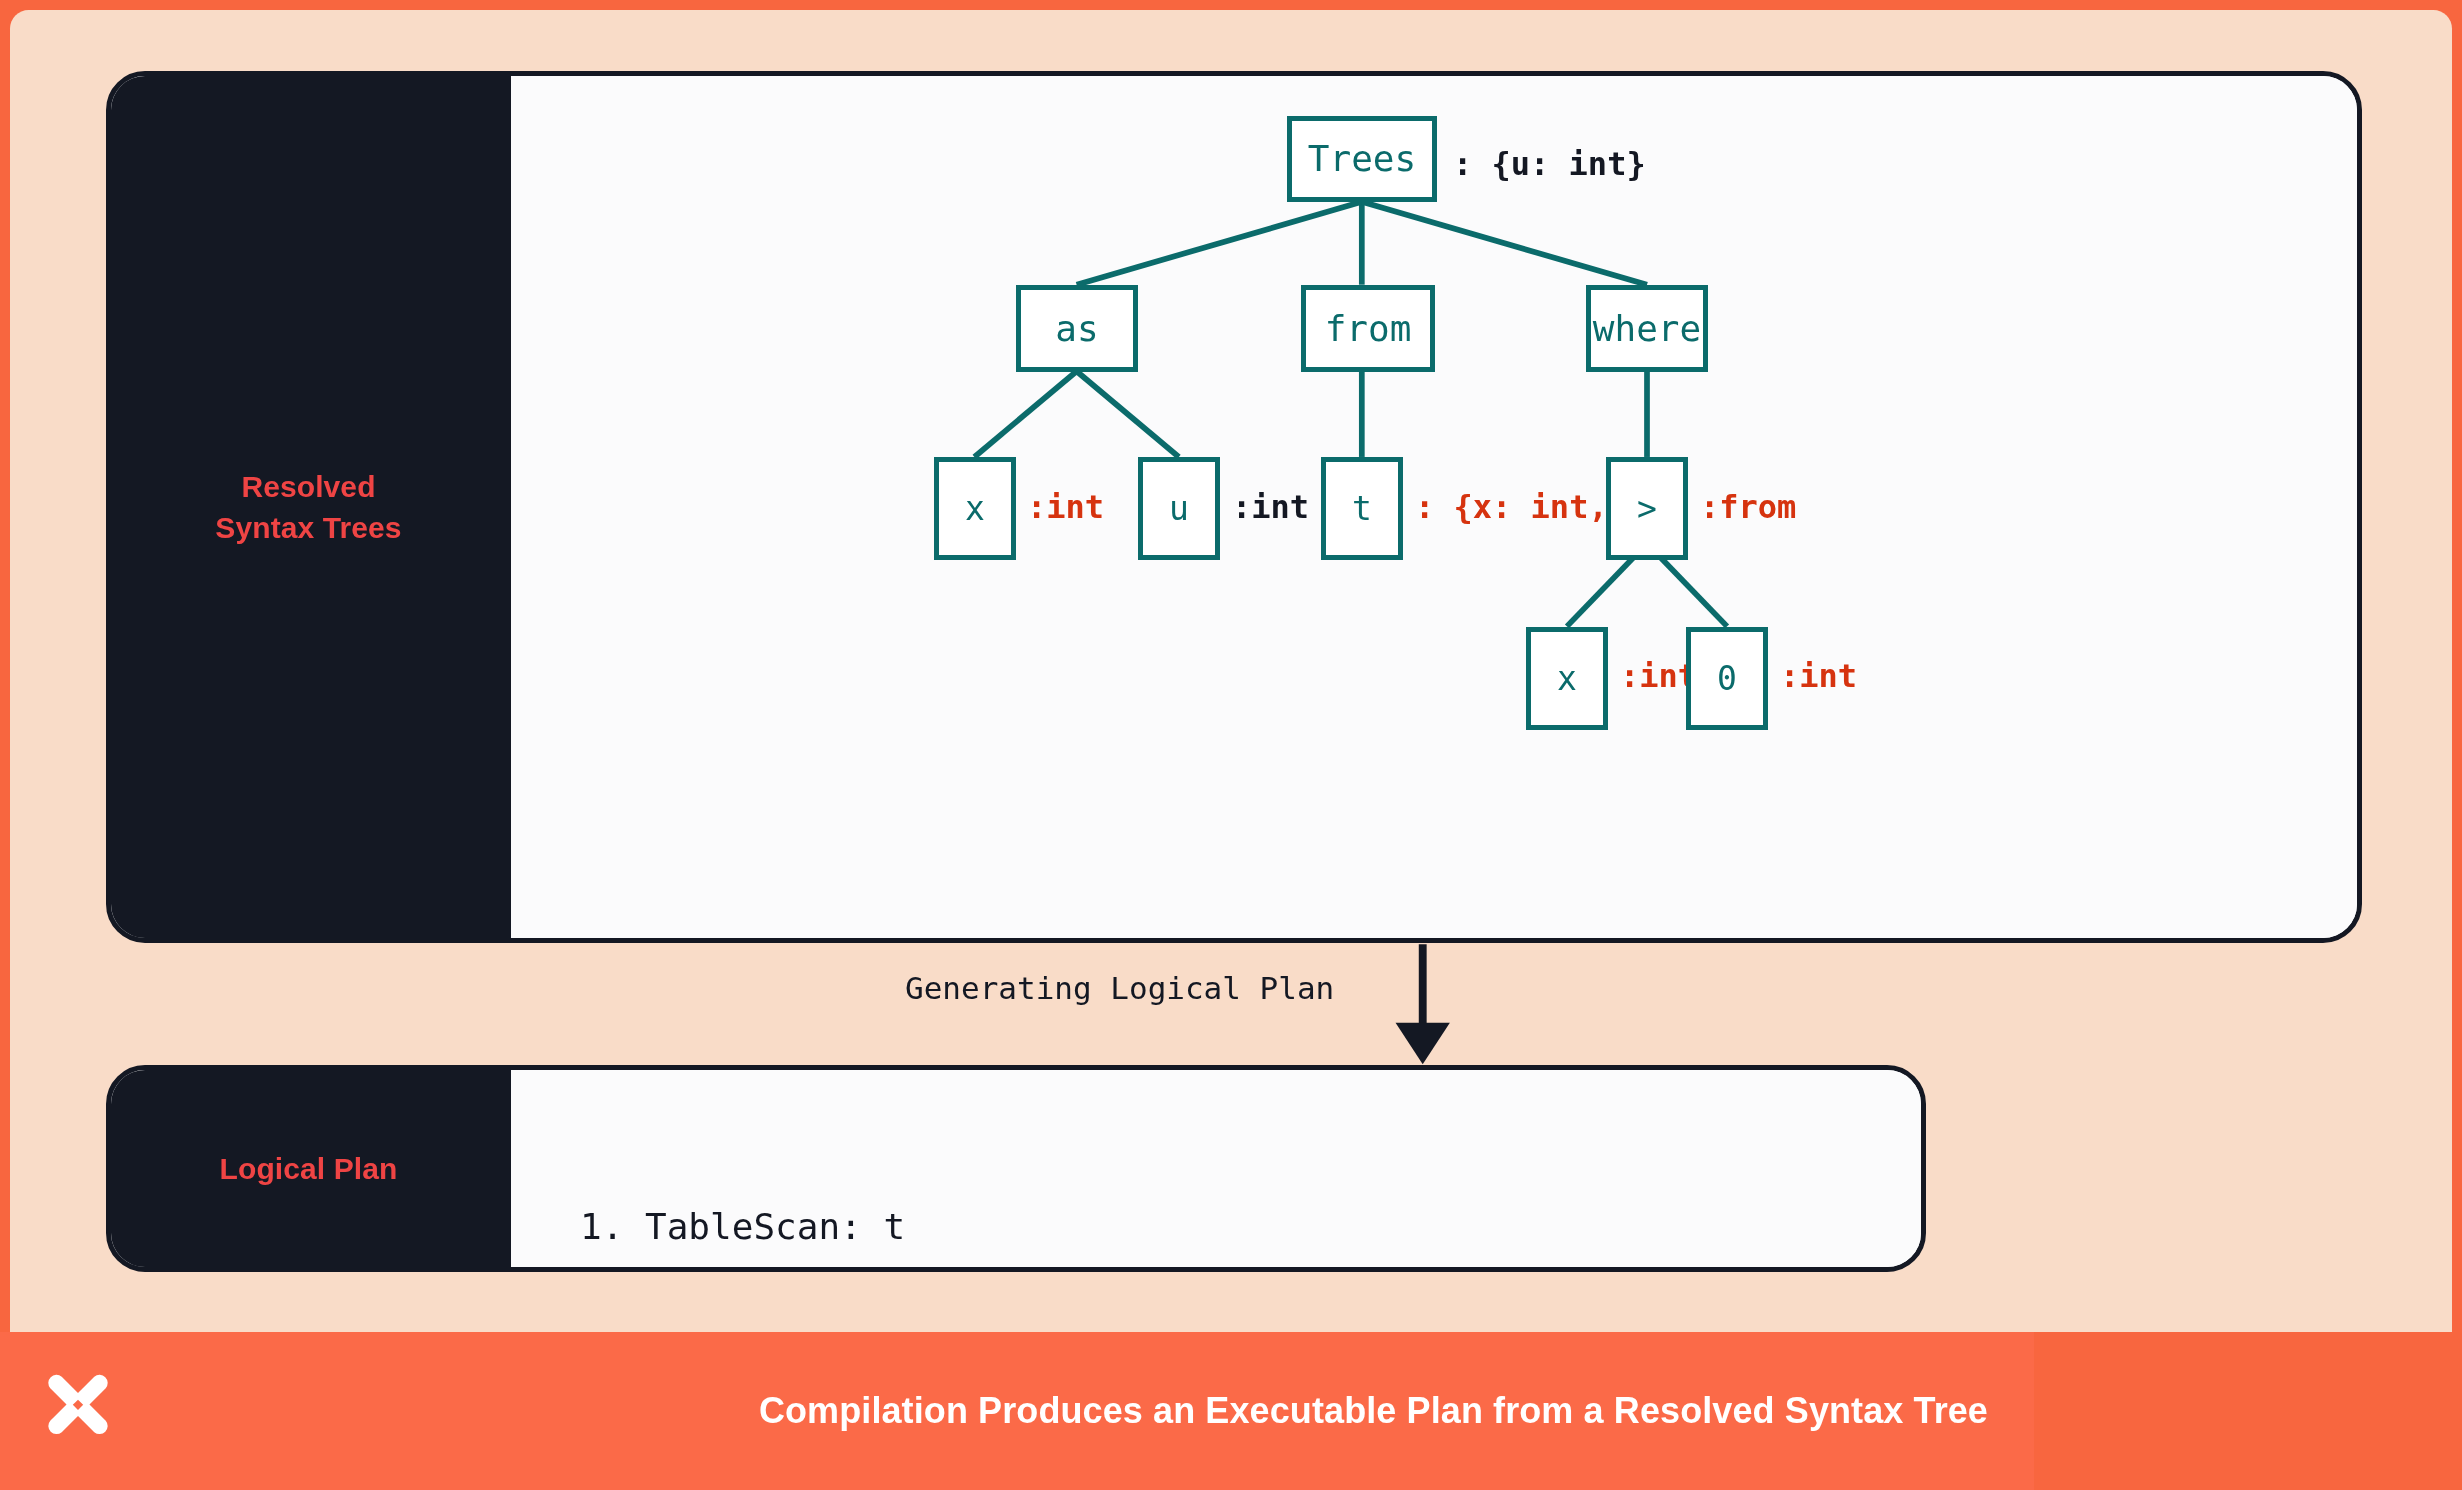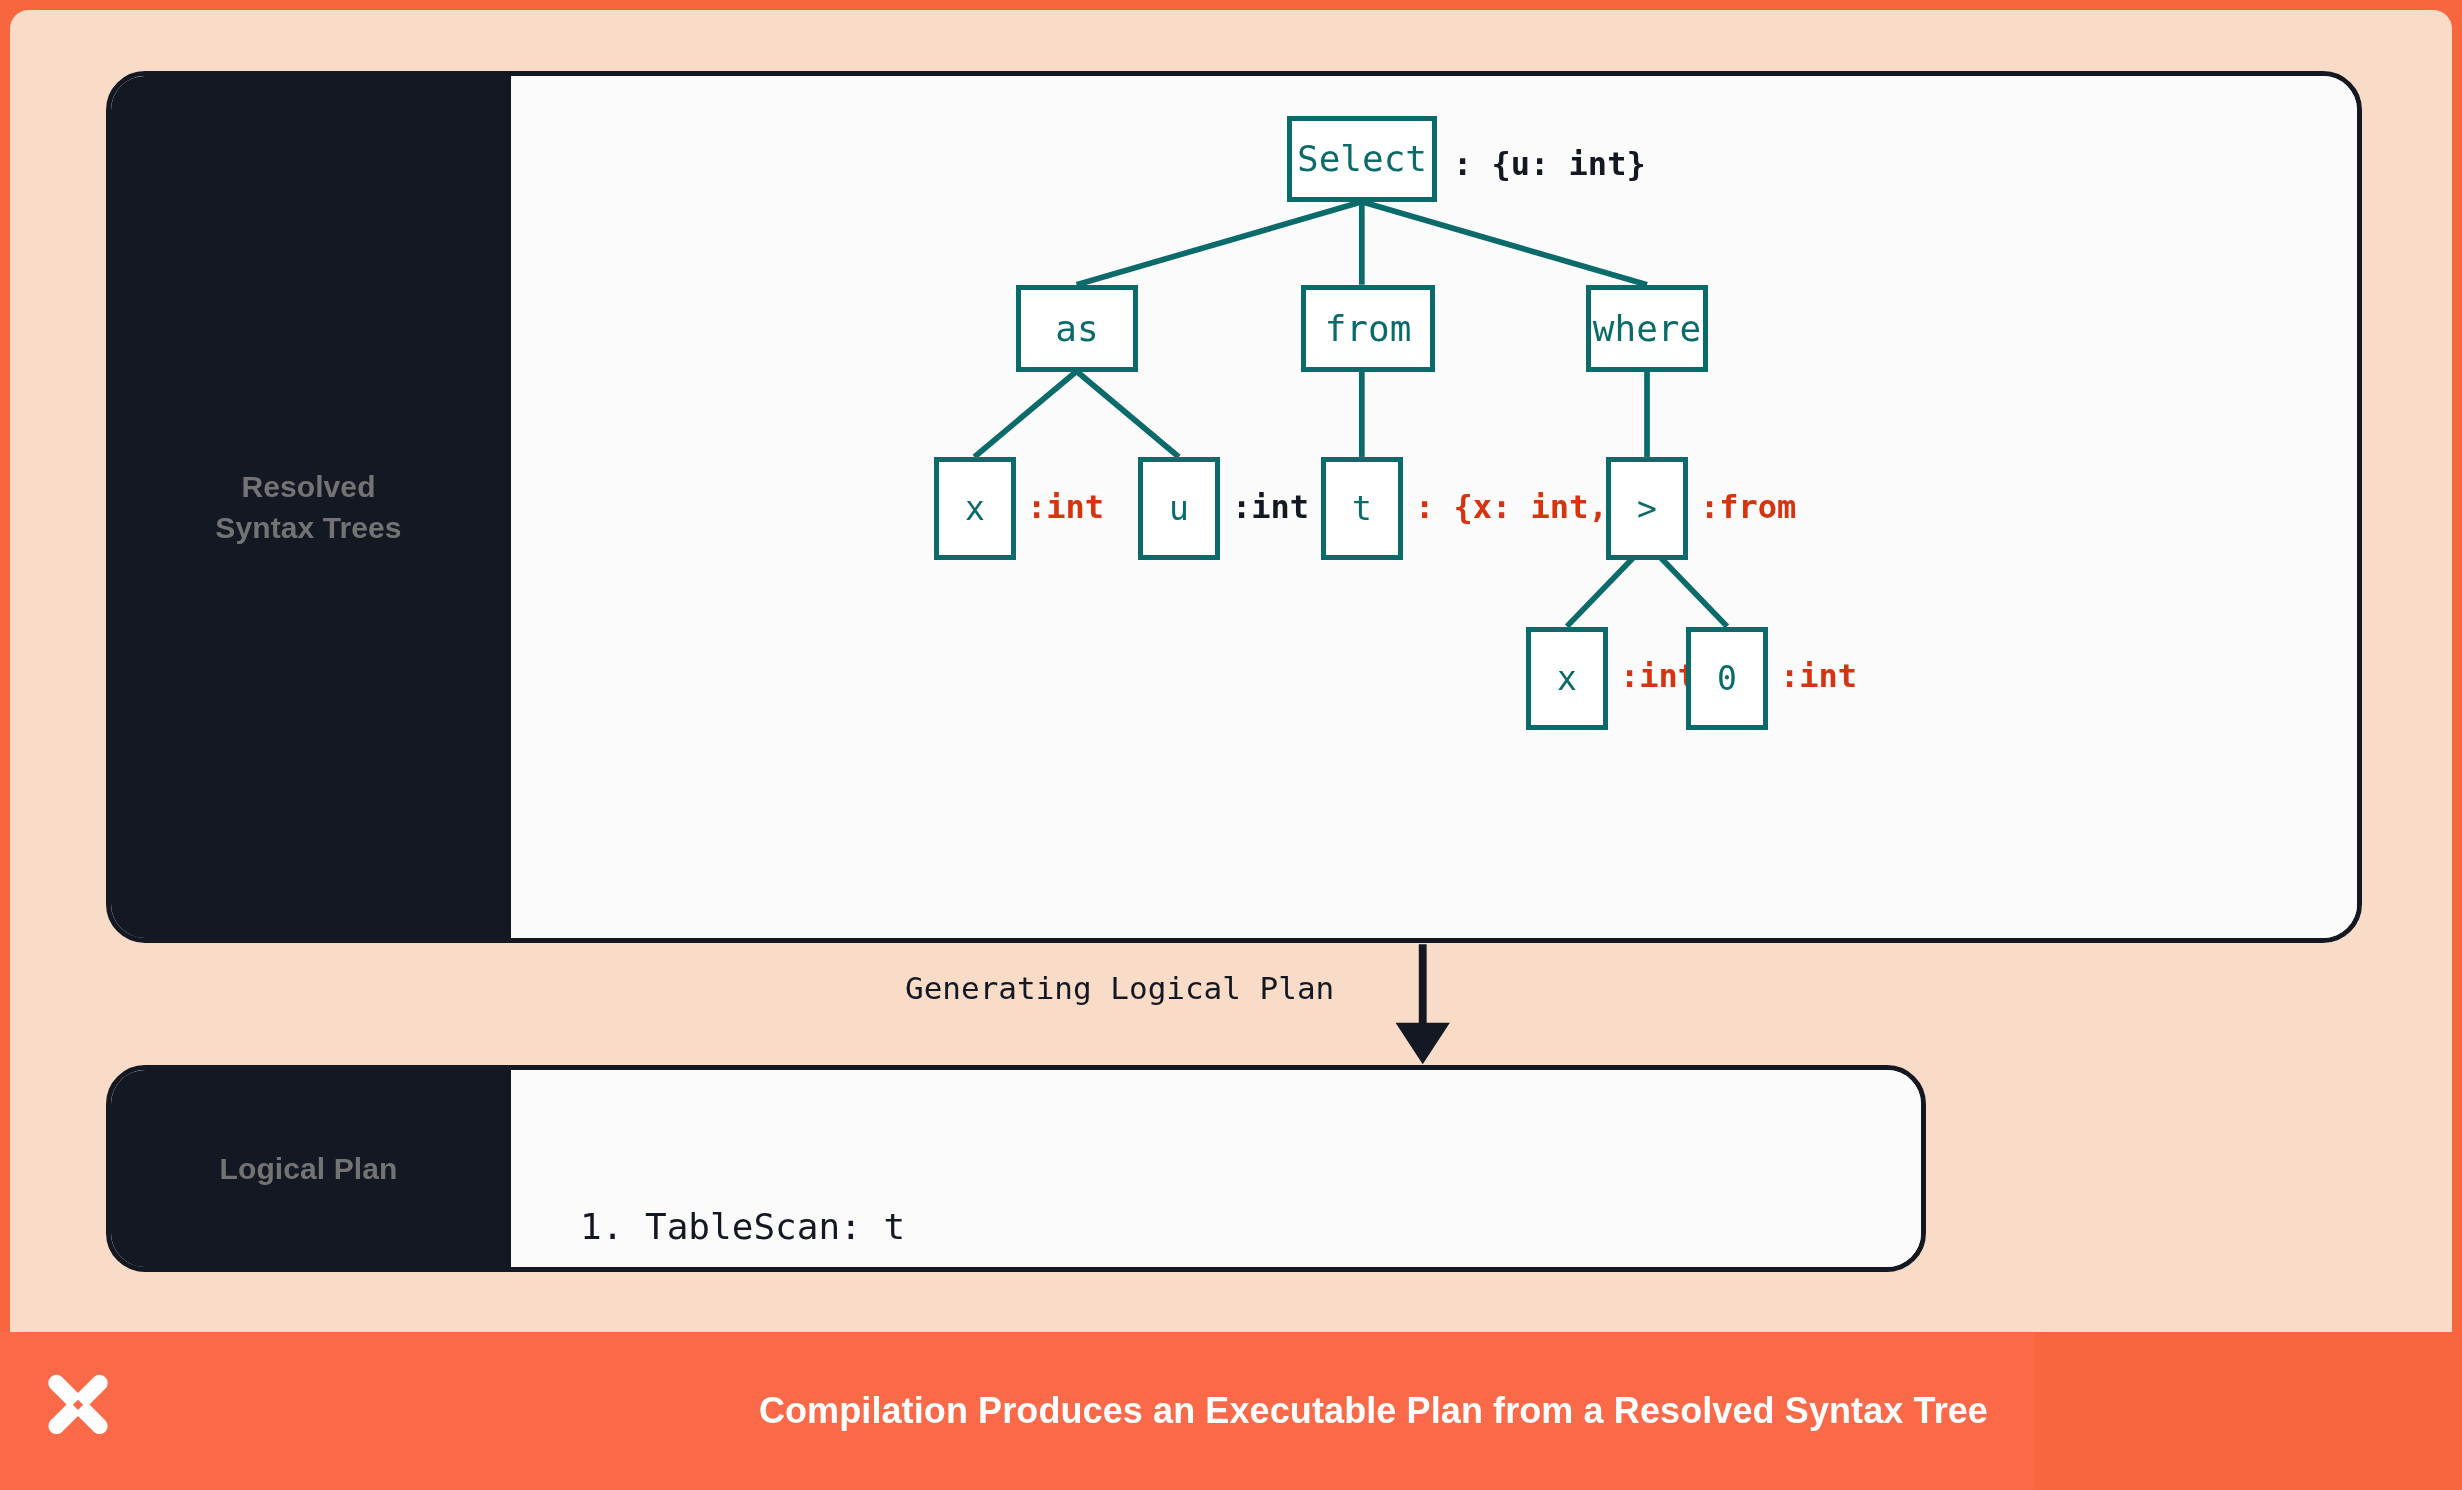--- a/index.html
+++ b/index.html
@@ -34,21 +34,21 @@
     overflow: hidden;
   }
   #card-rst { left: 106px; top: 71px; width: 2256px; height: 872px; }
   #card-lp  { left: 106px; top: 1065px; width: 1820px; height: 207px; }
 
   .card-side {
     background: #141823;
     flex: 0 0 auto;
     display: flex; align-items: center; justify-content: center;
     text-align: center;
-    color: #737373;
+    color: #ef4444;
     font-weight: bold;
     letter-spacing: 0.1px;
     line-height: 1.38;
     margin: -5px 0 -5px -5px;
   }
   #card-rst .card-side { width: 405px; font-size: 30px; }
   #card-lp  .card-side { width: 405px; font-size: 30px; }
 
   .card-body { position: relative; flex: 1 1 auto; background: #FBFBFC; }
 
@@ -149,21 +149,21 @@
           <path d="M 1190 413 L 1190 533"></path>
 
           <path d="M 1589 413 L 1589 533"></path>
 
           <path d="M 1589 654 L 1477 770"></path>
           <path d="M 1589 654 L 1701 770"></path>
         </g>
       </svg>
 
       <div class="node" style="left:776px; top:40px; width:150px; height:86px;">
-        <span>Select</span>
+        <span>Trees</span>
       </div>
       <div class="type dark" style="left:942px; top:72px;">: {u: int}</div>
 
       <div class="node" style="left:505px; top:209px; width:122px; height:87px;">
         <span>as</span>
       </div>
 
       <div class="node" style="left:790px; top:209px; width:134px; height:87px;">
         <span>from</span>
       </div>

